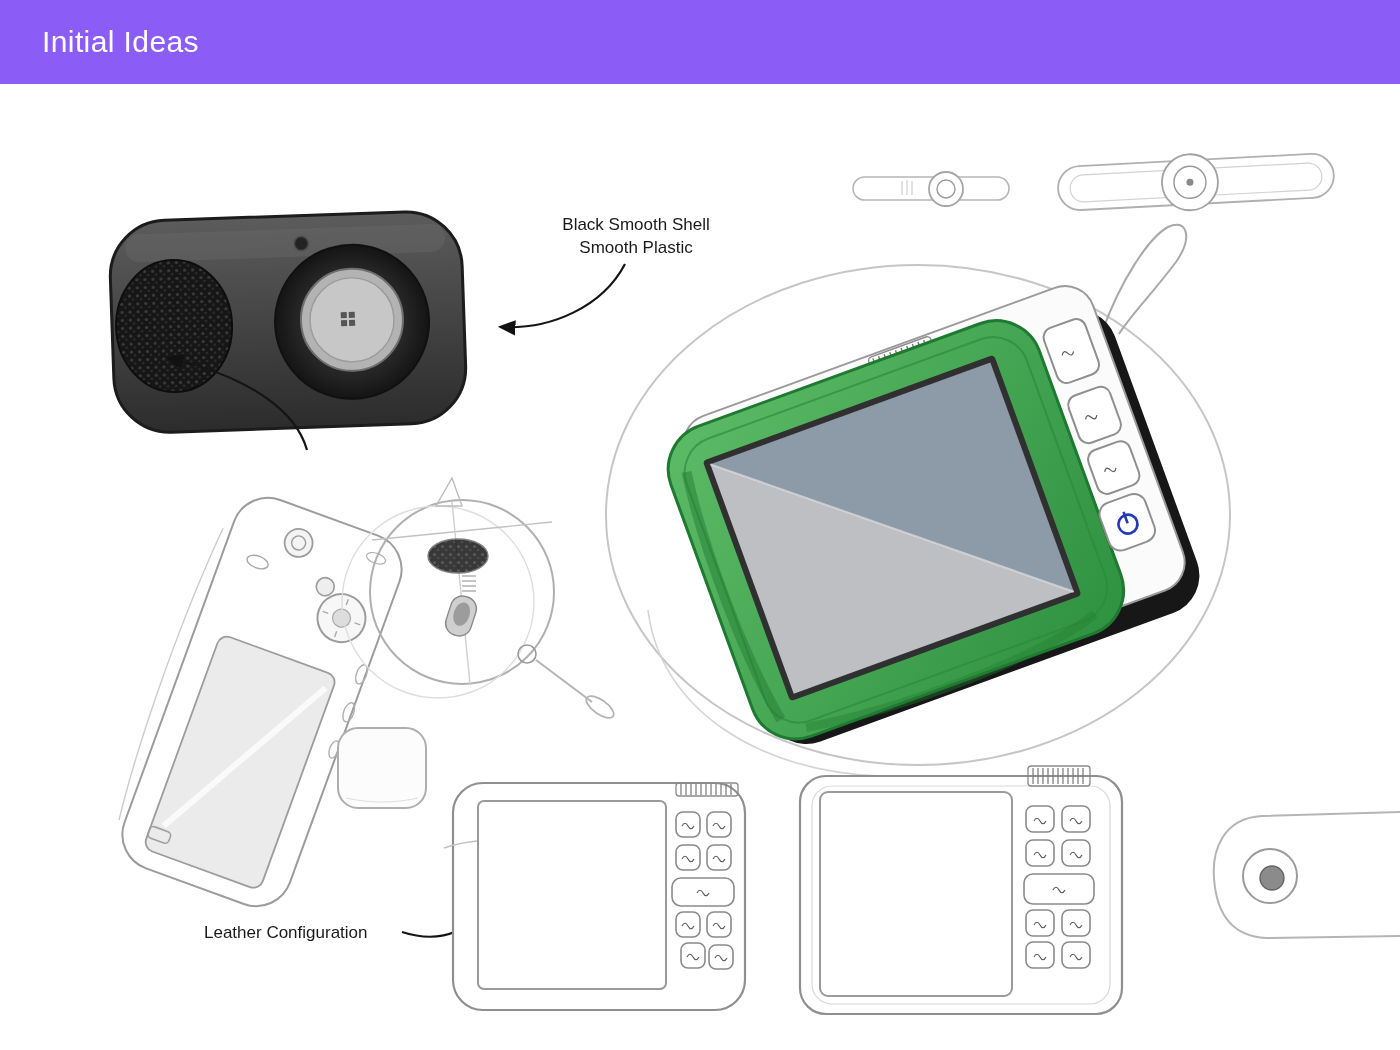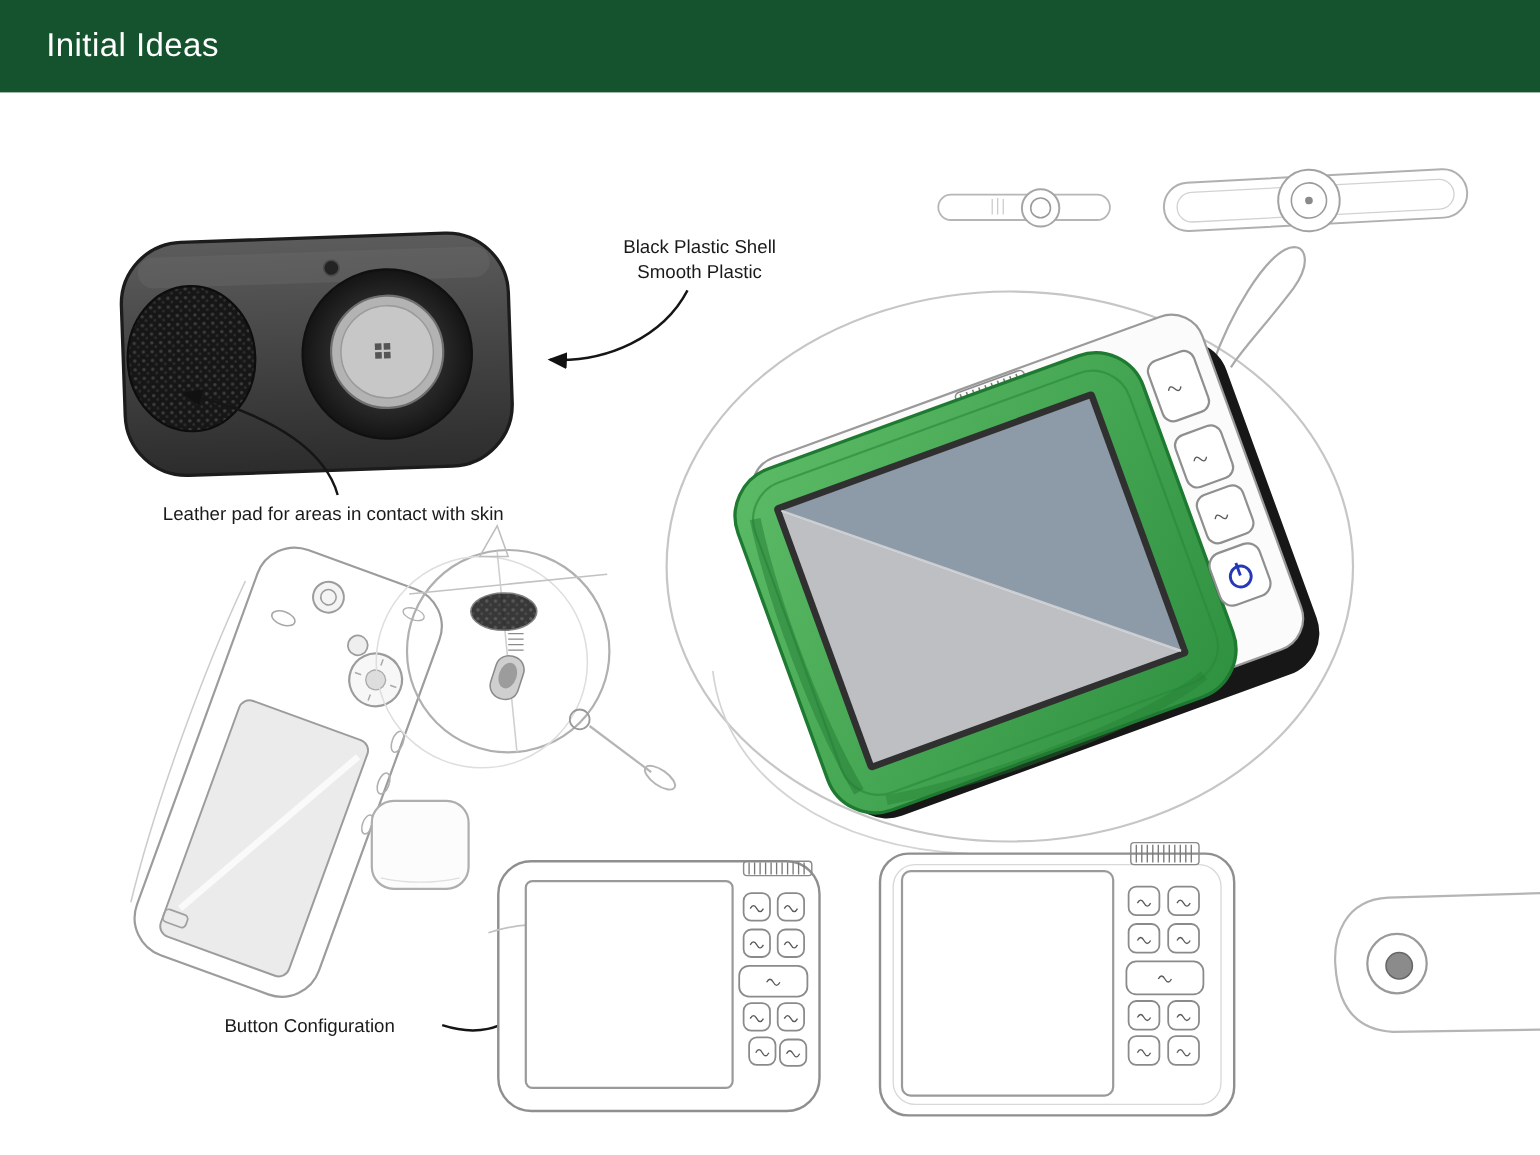--- a/index.html
+++ b/index.html
@@ -1,18 +1,18 @@
 <!DOCTYPE html>
 <html><head>
 <meta charset="utf-8">
 <style>
   html,body{margin:0;padding:0;background:#fff;}
   .stage{position:relative;width:1400px;height:1050px;overflow:hidden;background:#ffffff;
          font-family:"Liberation Sans",sans-serif;}
-  .header{position:absolute;top:0;left:0;width:1400px;height:84px;background:#14532d;
+  .header{position:absolute;top:0;left:0;width:1400px;height:84px;background:#8b5cf6;
           display:flex;align-items:center;}
   .header .title{margin-left:42px;font-size:30px;font-weight:400;color:#fff;letter-spacing:.4px;}
   svg.canvas{position:absolute;top:0;left:0;}
   .annot{position:absolute;color:#1a1a1a;font-size:17px;line-height:23px;white-space:nowrap;}
   .annot.center{text-align:center;white-space:normal;}
 </style>
 </head>
 <body>
 
 <div class="stage">
@@ -234,19 +234,18 @@
     </g>
 
     <g>
       <path d="M1400 812 L 1262 816 C 1222 818, 1212 852, 1214 878 C 1216 908, 1228 936, 1266 938 L 1400 936" fill="none" stroke="#b5b5b5" stroke-width="2"></path>
       <circle cx="1270" cy="876" r="27" fill="#fff" stroke="#9a9a9a" stroke-width="2"></circle>
       <circle cx="1272" cy="878" r="12" fill="#8b8b8b" stroke="#666" stroke-width="1.4"></circle>
     </g>
   </svg>
 
   <div class="annot center" style="left:538px;top:213px;width:196px;">
-    <div>Black Plastic Shell</div>
+    <div>Black Smooth Shell</div>
     <div>Smooth Plastic</div>
   </div>
-  <div class="annot" style="left:148px;top:456px;">Leather pad for areas in contact with skin</div>
-  <div class="annot" style="left:204px;top:921px;">Button Configuration</div>
+  <div class="annot" style="left:204px;top:921px;">Leather Configuration</div>
 
 </div>
 
 </body></html>

